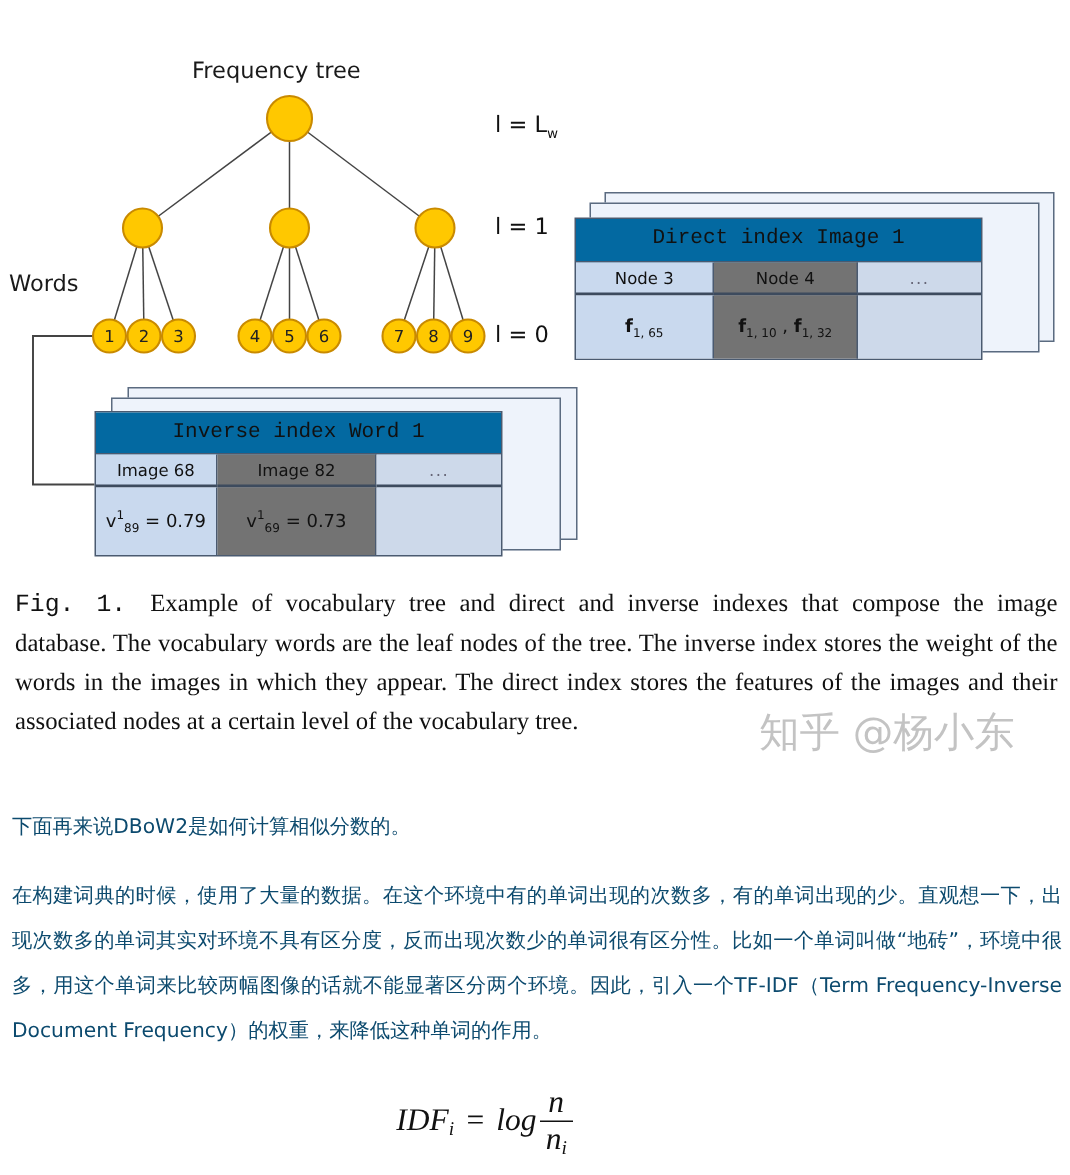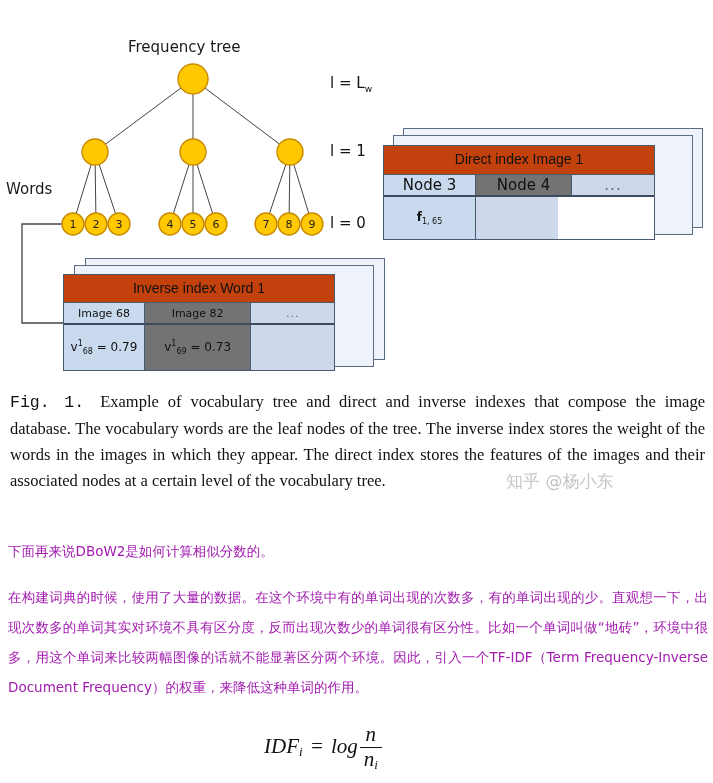--- a/index.html
+++ b/index.html
@@ -74,22 +74,22 @@
     box-sizing: border-box;
   }
   .card-main {
     position: absolute;
     left: 0;
     border: 1px solid #4a5a70;
     box-sizing: border-box;
     background: #ffffff;
   }
   .card-title {
-    font-family: Liberation Sans, sans-serif;
-    background: #c2410c;
+    font-family: Liberation Mono, monospace;
+    background: #0369a1;
     border-bottom: 1px solid #4a5a70;
     text-align: center;
     color: #111;
     box-sizing: border-box;
   }
   .card-row {
     display: flex;
     box-sizing: border-box;
   }
   .card-cell {
@@ -118,21 +118,21 @@
   }
   .vsub sub { font-size: 8px; }
   .vsub sup { font-size: 8px; }
 
   
   #direct-index { left: 383px; top: 128px; }
   #direct-index .card-back.b1 { left: 20px; top: 0px;  width: 300px; height: 100px; }
   #direct-index .card-back.b2 { left: 10px; top: 7px;  width: 300px; height: 100px; }
   #direct-index .card-main    { left: 0px;  top: 17px; width: 272px; height: 95px; }
   #direct-index .card-title   { height: 29px; line-height: 27px; font-size: 14px; }
-  #direct-index .hdr-row .card-cell { height: 22px; font-size: 15px; }
+  #direct-index .hdr-row .card-cell { height: 22px; font-size: 11px; }
   #direct-index .val-row .card-cell { height: 42px; font-size: 12px; }
   #direct-index .col-a { width: 92px; }
   #direct-index .col-b { width: 96px; }
   #direct-index .col-c { width: 82px; }
 
   
   #inverse-index { left: 63px; top: 258px; }
   #inverse-index .card-back.b1 { left: 22px; top: 0px;  width: 300px; height: 102px; }
   #inverse-index .card-back.b2 { left: 11px; top: 7px;  width: 300px; height: 102px; }
   #inverse-index .card-main    { left: 0px;  top: 16px; width: 272px; height: 97px; }
@@ -158,35 +158,35 @@
   }
   #caption .figno { white-space: nowrap; font-family: Liberation Mono, monospace; }
   #caption .gap { display: inline-block; width: 16px; }
 
   
   #watermark {
     position: absolute;
     left: 506px;
     top: 470px;
     font-family: "DejaVu Sans", sans-serif;
-    font-size: 17px;
+    font-size: 27px;
     color: rgba(140,140,140,0.52);
     white-space: nowrap;
     pointer-events: none;
   }
 
   
   .cn-para {
     position: absolute;
     left: 8px;
     width: 700px;
     font-family: "DejaVu Sans", sans-serif;
     font-size: 13.5px;
     line-height: 30px;
-    color: #a21caf;
+    color: #0c4a6e;
     text-align: justify;
     text-align-last: left;
   }
   #cn-p1 { top: 536px; }
   #cn-p2 { top: 582px; }
 
   
   #formula {
     position: absolute;
     left: 0;
@@ -309,38 +309,41 @@
       <div class="card-title">Direct index Image 1</div>
       <div class="card-row hdr-row">
         <div class="card-cell col-a shade-light">Node 3</div>
         <div class="card-cell col-b shade-dark">Node 4</div>
         <div class="card-cell col-c shade-pale cell-dots">...</div>
       </div>
       <div class="card-row val-row">
         <div class="card-cell col-a shade-light">
           <span class="vsub"><b>f</b><sub>1, 65</sub></span>
         </div>
+        <div class="card-cell col-b shade-dark">
+          <span class="vsub"><b>f</b><sub>1, 10</sub><span> , </span><b>f</b><sub>1, 32</sub></span>
+        </div>
         <div class="card-cell col-c shade-pale"></div>
       </div>
     </div>
   </div>
 
   <div class="card-stack" id="inverse-index">
     <div class="card-back b1"></div>
     <div class="card-back b2"></div>
     <div class="card-main">
       <div class="card-title">Inverse index Word 1</div>
       <div class="card-row hdr-row">
         <div class="card-cell col-a shade-light">Image 68</div>
         <div class="card-cell col-b shade-dark">Image 82</div>
         <div class="card-cell col-c shade-pale cell-dots">...</div>
       </div>
       <div class="card-row val-row">
         <div class="card-cell col-a shade-light">
-          <span class="vsub"><span>v</span><sup>1</sup><sub>68</sub>&nbsp;<span>= 0.79</span></span>
+          <span class="vsub"><span>v</span><sup>1</sup><sub>89</sub>&nbsp;<span>= 0.79</span></span>
         </div>
         <div class="card-cell col-b shade-dark">
           <span class="vsub"><span>v</span><sup>1</sup><sub>69</sub>&nbsp;<span>= 0.73</span></span>
         </div>
         <div class="card-cell col-c shade-pale"></div>
       </div>
     </div>
   </div>
 </div>
 

